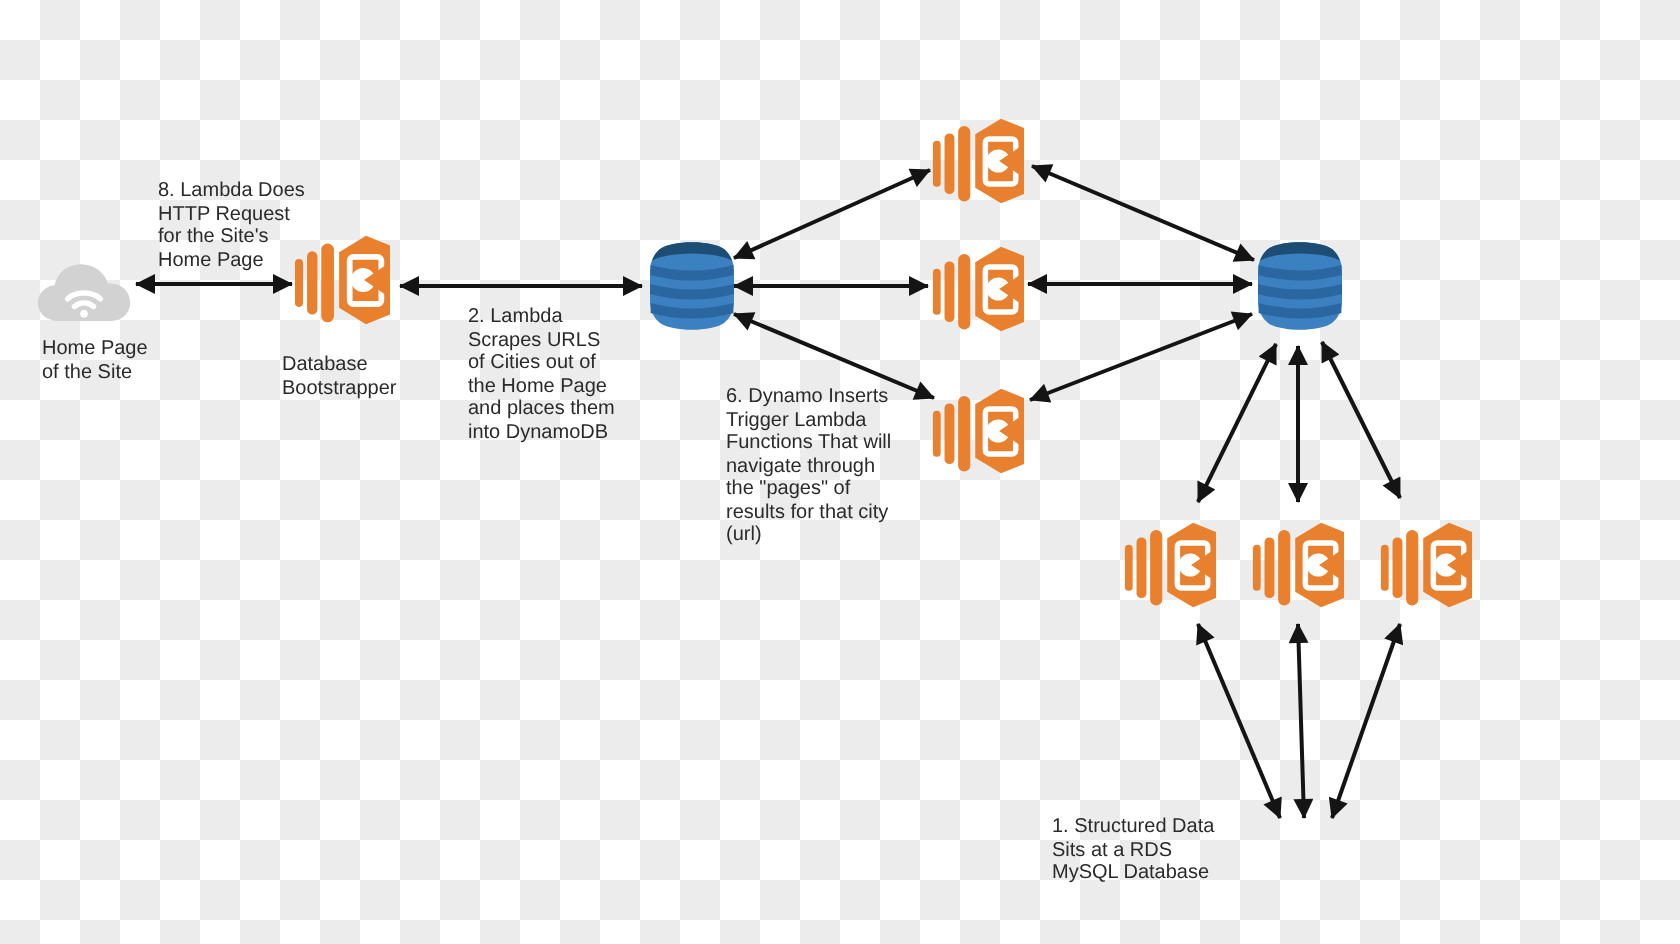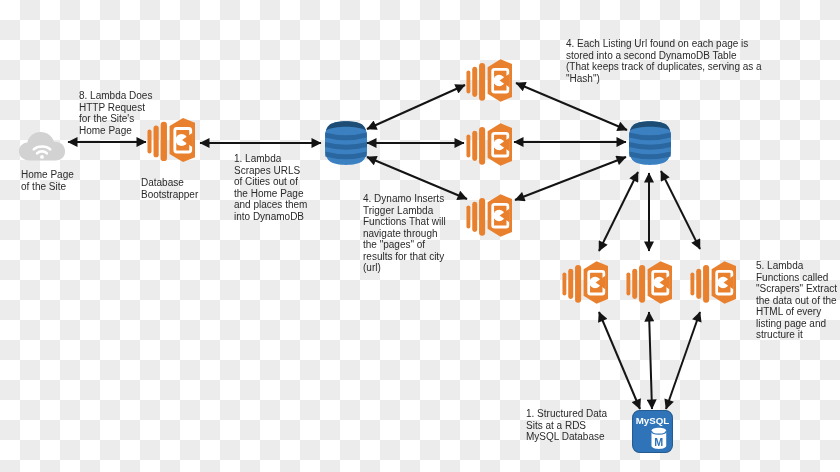--- a/index.html
+++ b/index.html
@@ -132,60 +132,40 @@
     <svg viewBox="0 0 50 52">
         <use href="#sym-lambda"></use>
       </svg>
   </div>
   <div class="node" style="left:690px;top:257px;width:46px;height:51px">
     <svg viewBox="0 0 50 52">
         <use href="#sym-lambda"></use>
       </svg>
   </div>
 
-  <div class="node" style="left:632px;top:410px;width:41px;height:43px">
-    <svg viewBox="0 0 40 42">
-      <rect x="0.5" y="0.5" width="39" height="41" rx="7" fill="#2f74b8" stroke="#235a8f"></rect>
-      <text x="20" y="14" font-size="9.5" font-weight="bold" fill="#ffffff" text-anchor="middle" font-family="Liberation Sans, sans-serif">MySQL</text>
-      <path d="M19,20.5 C19,18.6 22.2,17.4 26.2,17.4 C30.2,17.4 33.4,18.6 33.4,20.5 L33.4,35 C33.4,36.9 30.2,38.1 26.2,38.1 C22.2,38.1 19,36.9 19,35 Z" fill="#ffffff"></path>
-      <path d="M19,20.5 C19,22.4 22.2,23.6 26.2,23.6 C30.2,23.6 33.4,22.4 33.4,20.5" fill="none" stroke="#2f74b8" stroke-width="1.2"></path>
-      <text x="26.2" y="35.5" font-size="10.5" font-weight="bold" fill="#2f74b8" text-anchor="middle" font-family="Liberation Sans, sans-serif">M</text>
-    </svg>
-  </div>
 
   <div class="annotation" style="left:21px;top:169px">Home Page
 of the Site</div>
   <div class="annotation" style="left:141px;top:177px">Database
 Bootstrapper</div>
 
   <div class="annotation" style="left:79px;top:90px">8. Lambda Does
 HTTP Request
 for the Site's
 Home Page</div>
-  <div class="annotation" style="left:234px;top:153px">1. Lambda
+  <div class="annotation" style="left:234px;top:153px">2. Lambda
 Scrapes URLS
 of Cities out of
 the Home Page
 and places them
 into DynamoDB</div>
-  <div class="annotation" style="left:363px;top:193px">4. Dynamo Inserts
+  <div class="annotation" style="left:363px;top:193px">6. Dynamo Inserts
 Trigger Lambda
 Functions That will
 navigate through
 the "pages" of
 results for that city
 (url)</div>
-  <div class="annotation" style="left:566px;top:38px">4. Each Listing Url found on each page is
-stored into a second DynamoDB Table
-(That keeps track of duplicates, serving as a
-"Hash")</div>
-  <div class="annotation" style="left:756px;top:260px">5. Lambda
-Functions called
-"Scrapers" Extract
-the data out of the
-HTML of every
-listing page and
-structure it</div>
   <div class="annotation" style="left:526px;top:408px">1. Structured Data
 Sits at a RDS
 MySQL Database</div>
 
 </div>
 
 </body></html>

